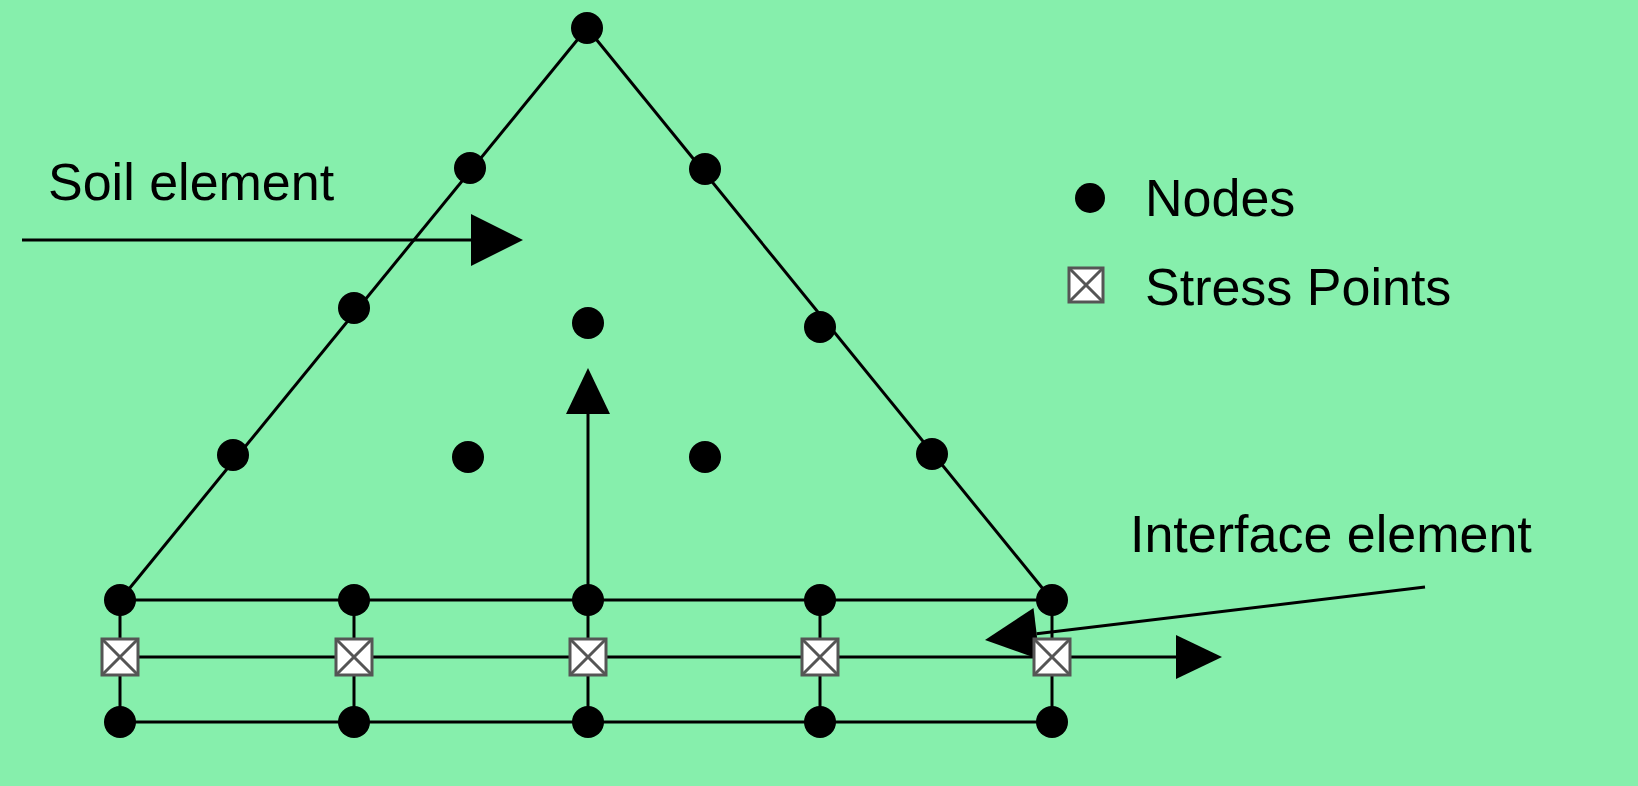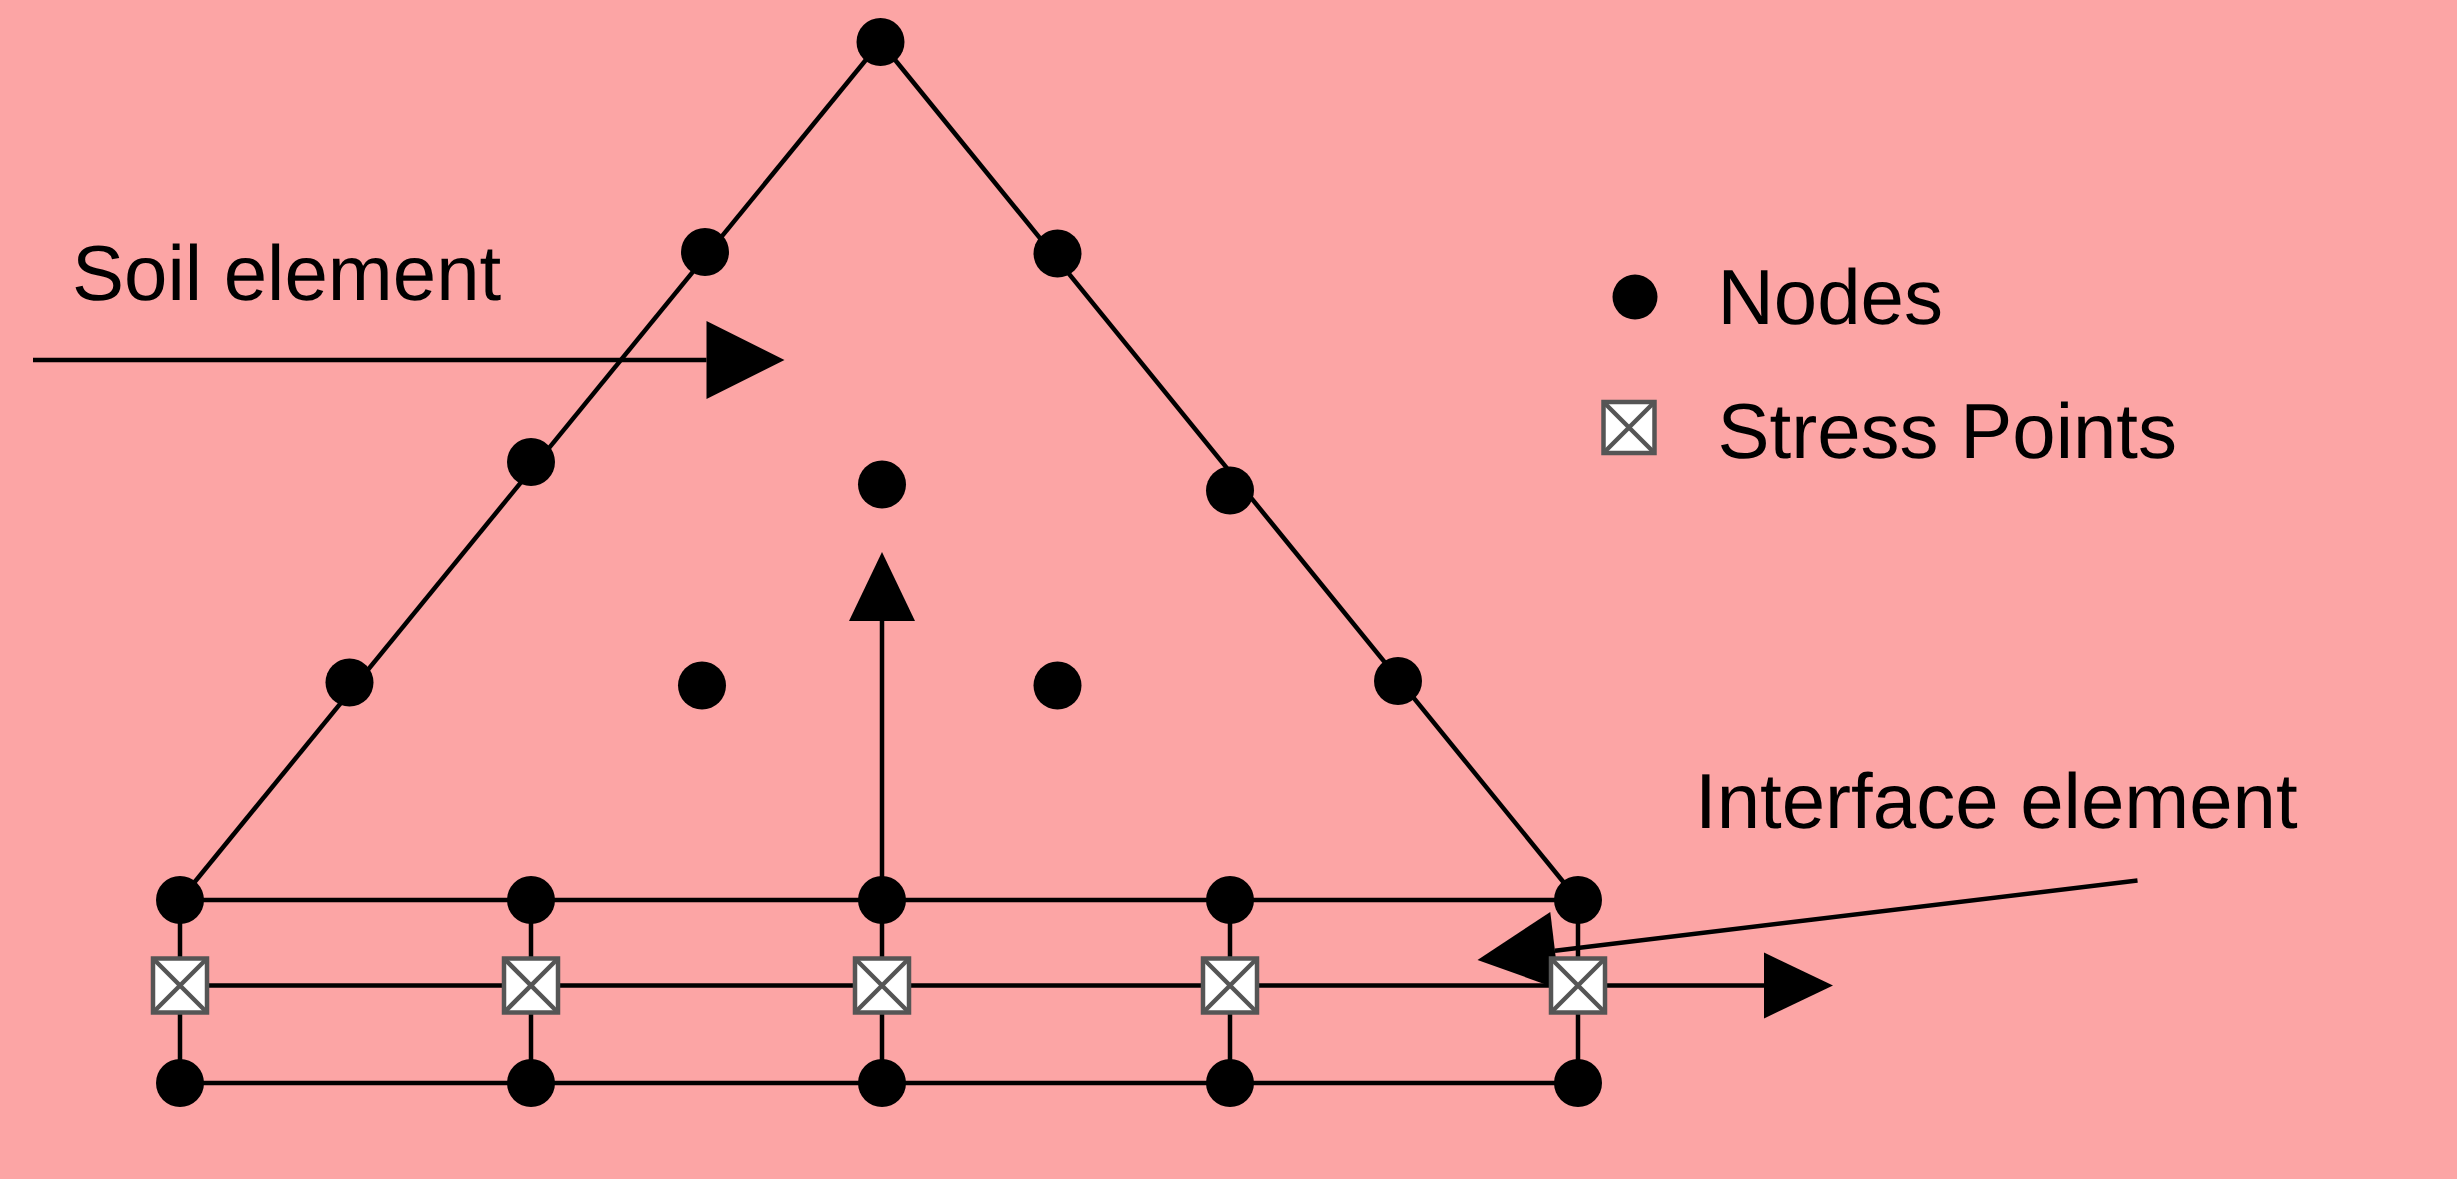--- a/index.html
+++ b/index.html
@@ -10,21 +10,21 @@
   body {
     width: 1638px;
     height: 786px;
     font-family: "Liberation Sans", sans-serif;
     overflow: hidden;
   }
   #diagram-root {
     position: relative;
     width: 1638px;
     height: 786px;
-    background: #fca5a5;
+    background: #86efac;
   }
   svg.canvas {
     position: absolute;
     top: 0;
     left: 0;
     width: 1638px;
     height: 786px;
   }
   .diag-label {
     font-family: "Liberation Sans", sans-serif;

